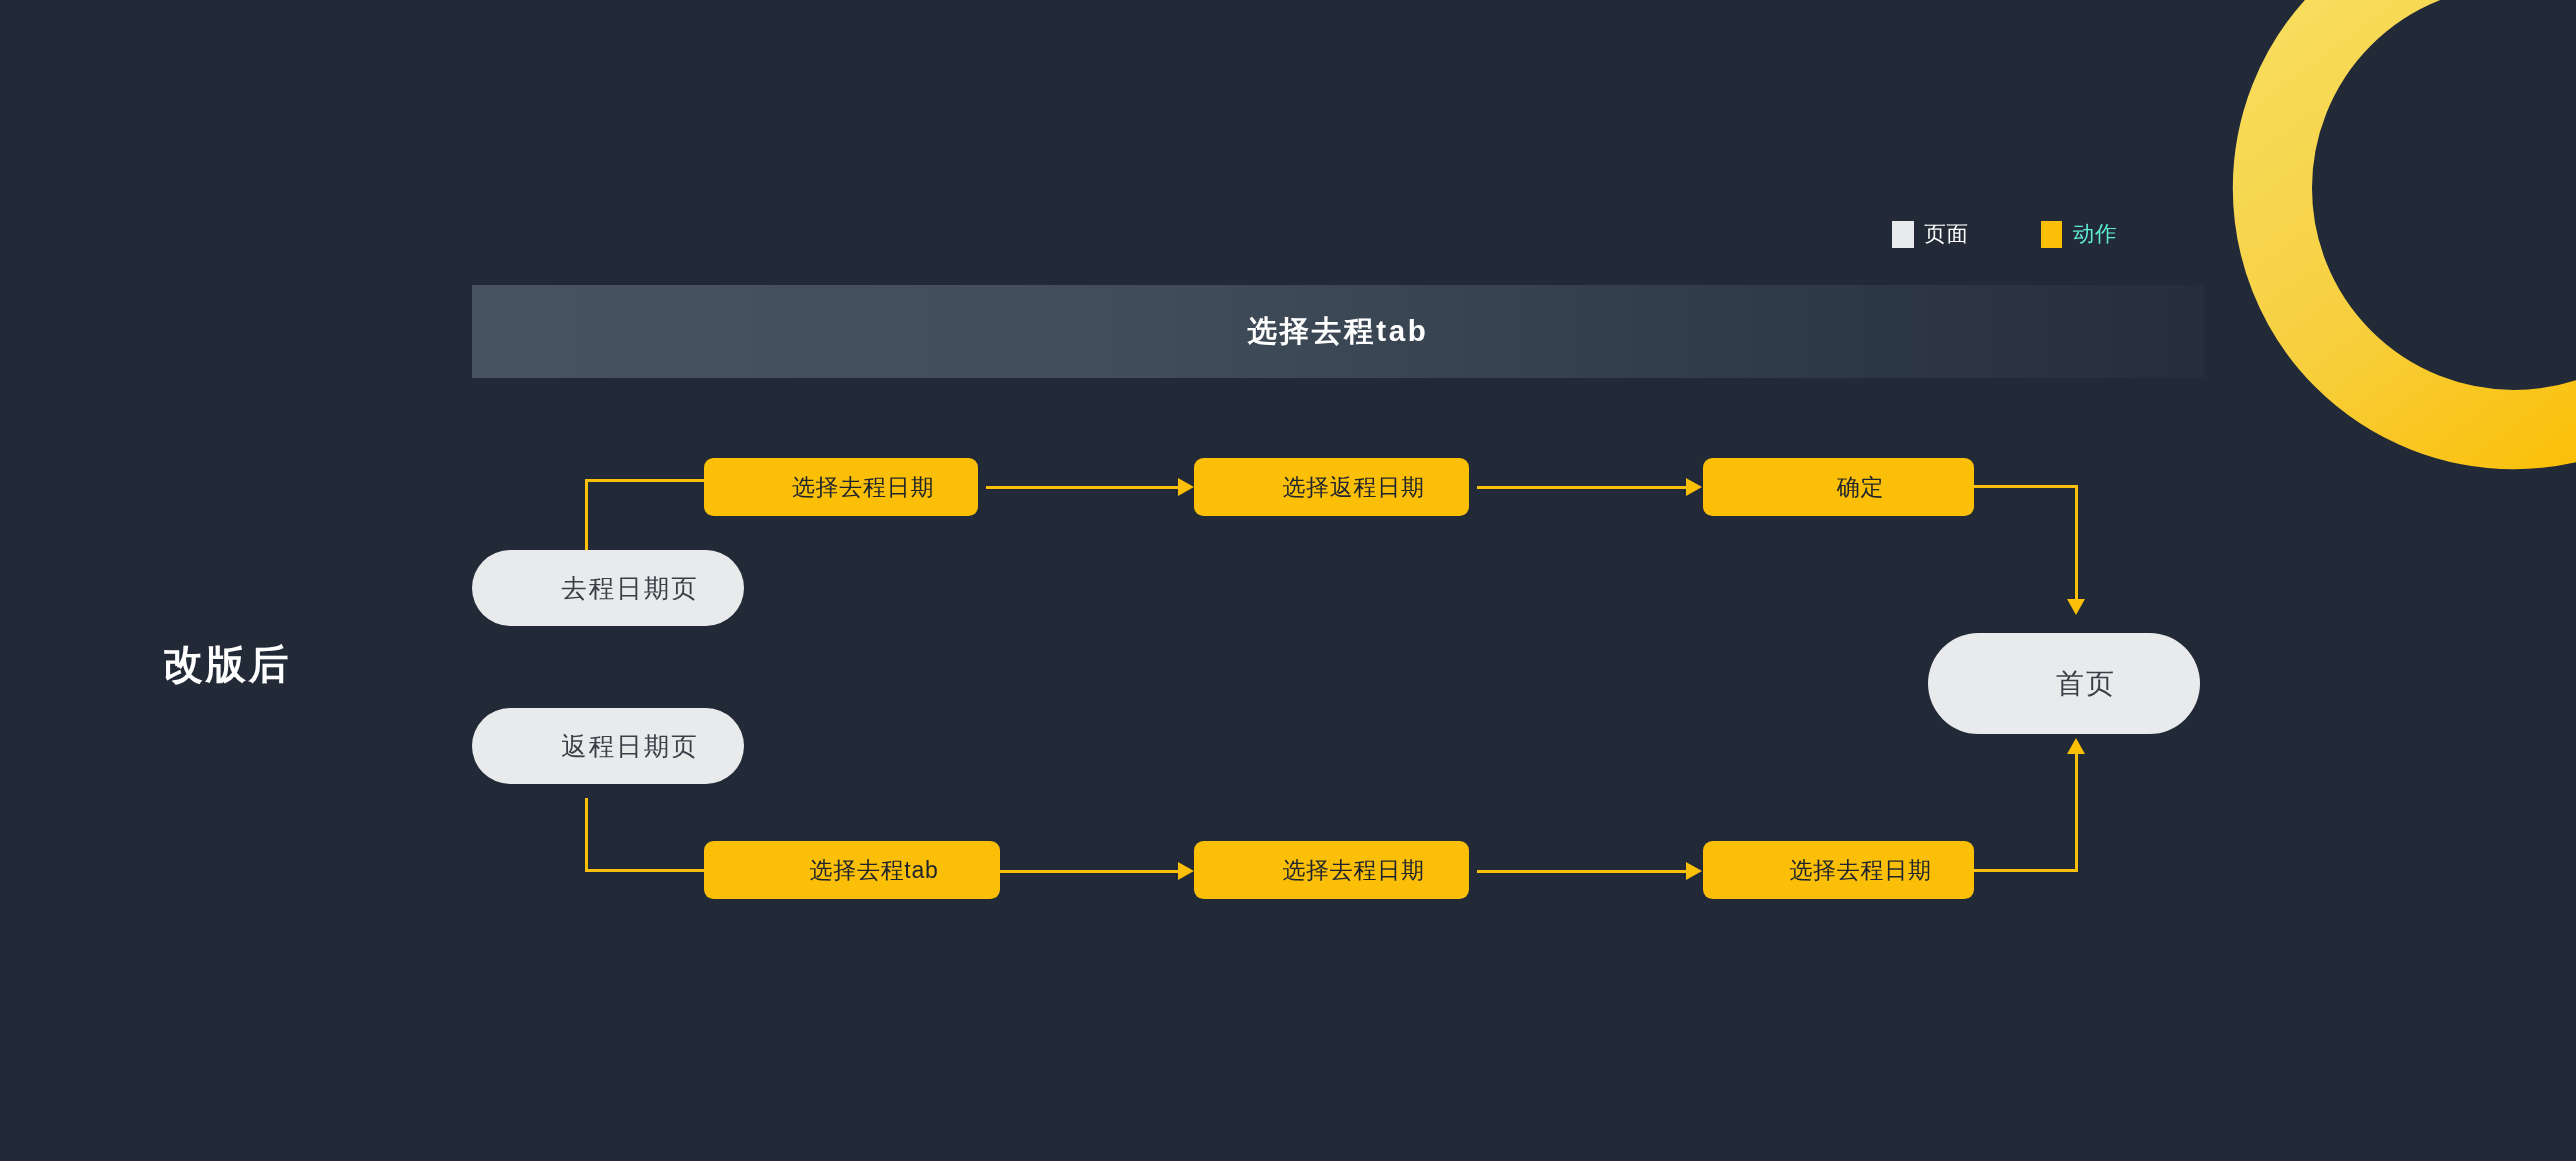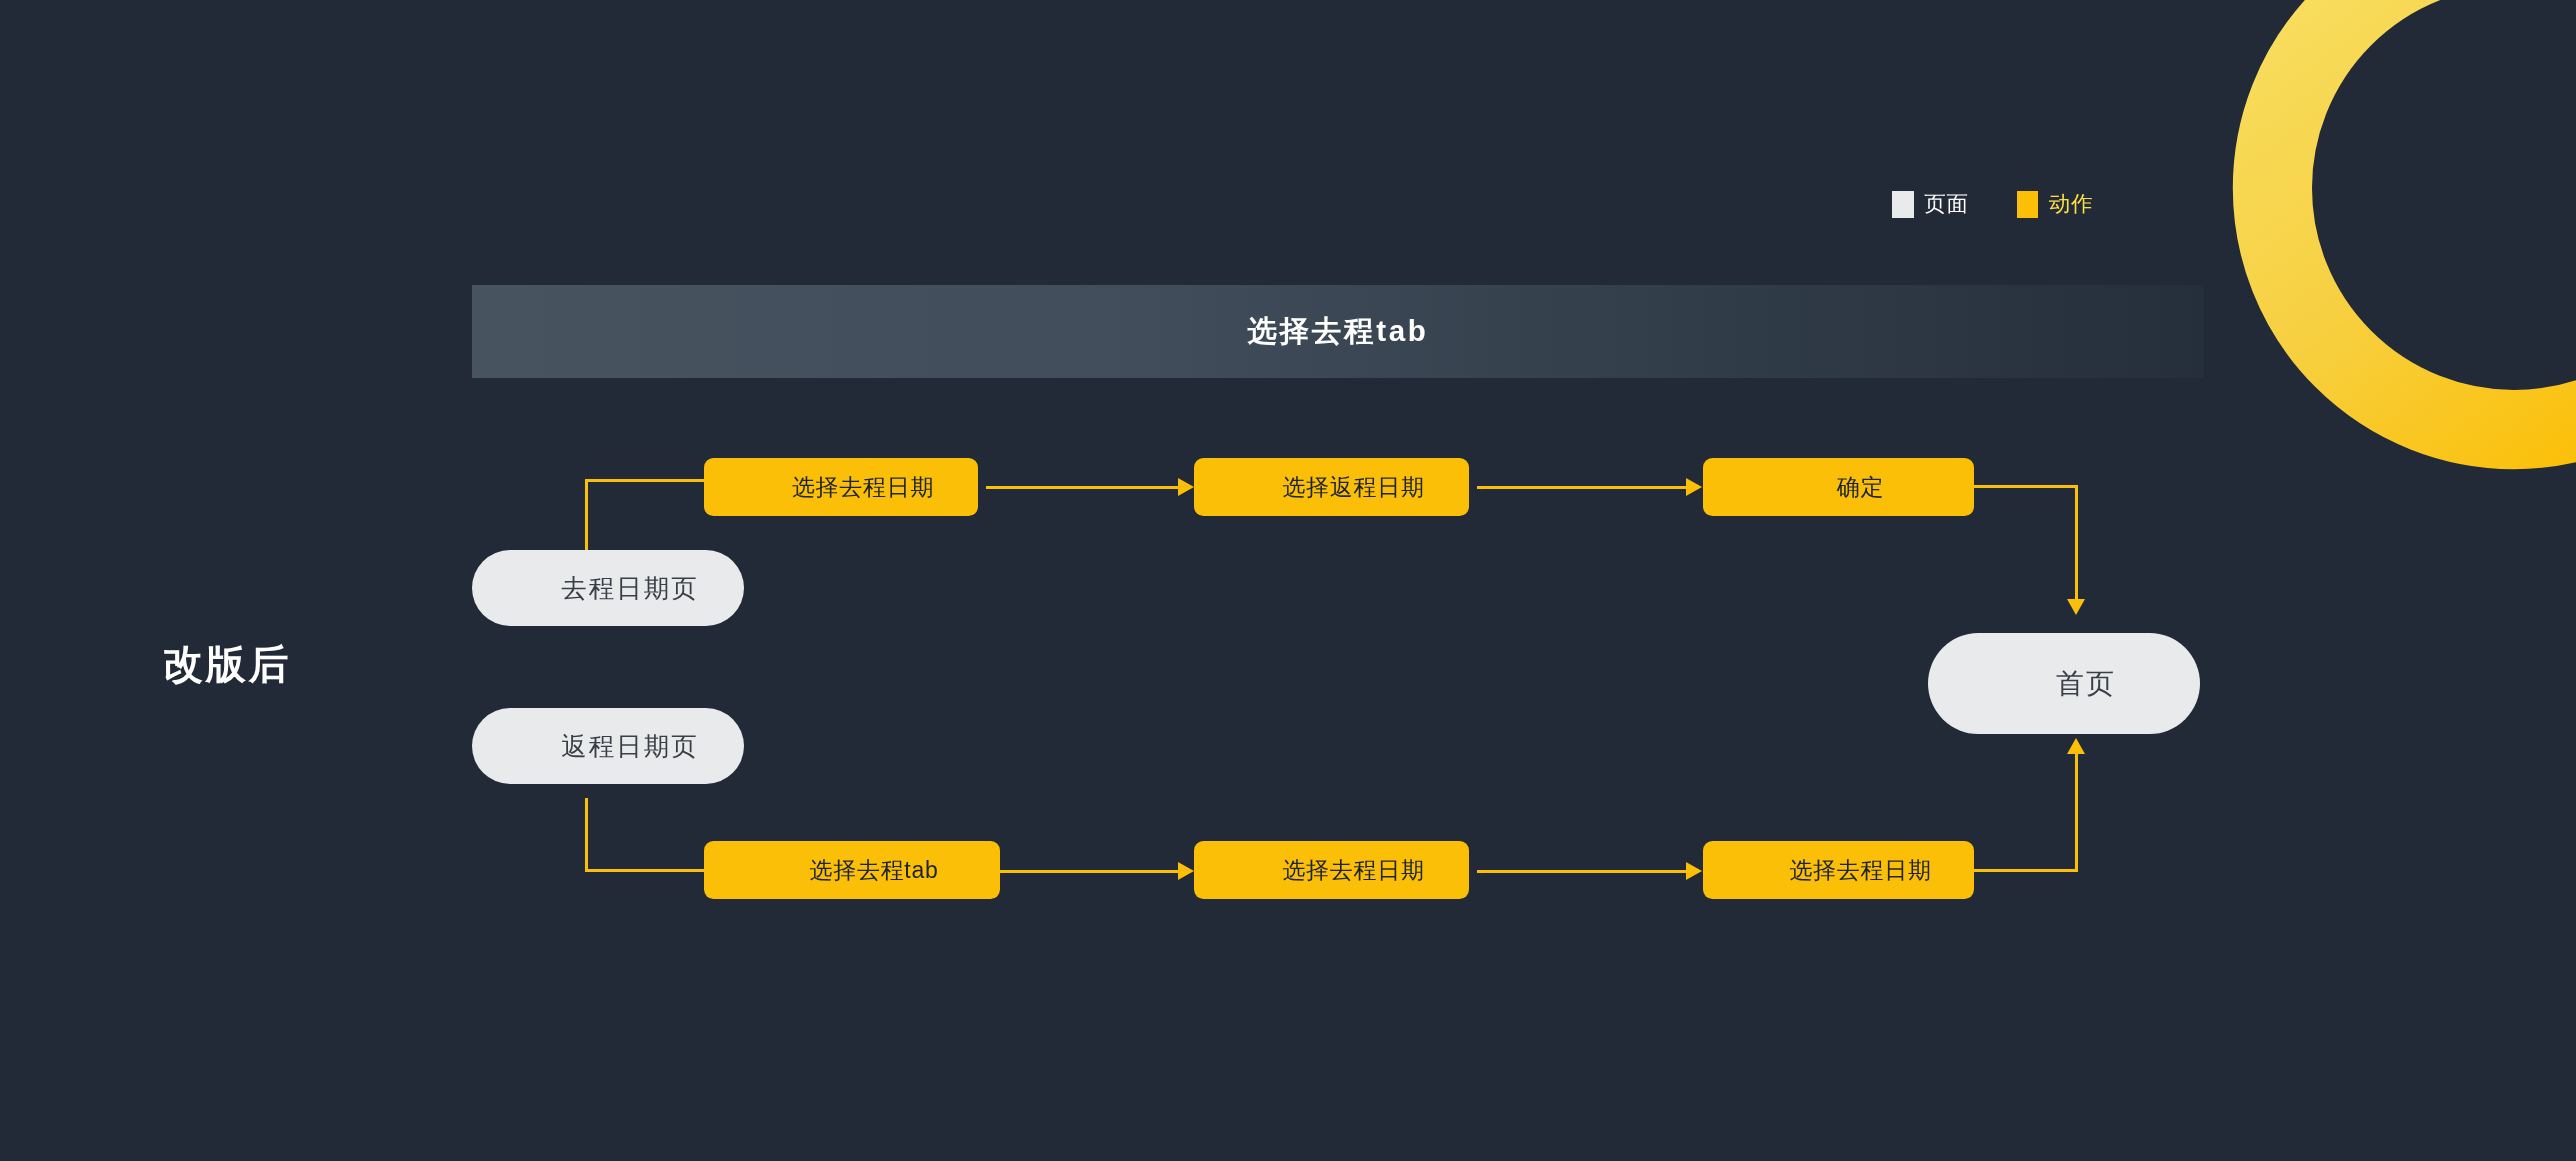--- a/index.html
+++ b/index.html
@@ -23,45 +23,45 @@
     top: -114px;
     width: 604px;
     height: 604px;
     pointer-events: none;
   }
 
   
   #legend {
     position: absolute;
     left: 1892px;
-    top: 191px;
+    top: 221px;
     display: flex;
     align-items: flex-end;
-    gap: 48px;
+    gap: 72px;
     height: 27px;
   }
   .legend-item {
     display: flex;
     align-items: center;
     gap: 10.7px;
   }
   .legend-swatch {
     width: 21.5px;
     height: 27px;
     display: block;
   }
   .legend-swatch.page   { background: #E9EAEC; }
   .legend-swatch.action { background: #FBBF07; }
   .legend-label {
     font-size: 21.5px;
     letter-spacing: 0.7px;
     line-height: 1;
   }
   .legend-label.page   { color: #FFFFFF; }
-  .legend-label.action { color: #fde047; }
+  .legend-label.action { color: #5eead4; }
 
   
   #title-band {
     position: absolute;
     left: 472px;
     top: 285px;
     width: 1732px;
     height: 93px;
     background: linear-gradient(90deg, #47535F 0%, #414D5A 38%, #323D4A 70%, #252F3B 100%);
     display: flex;

